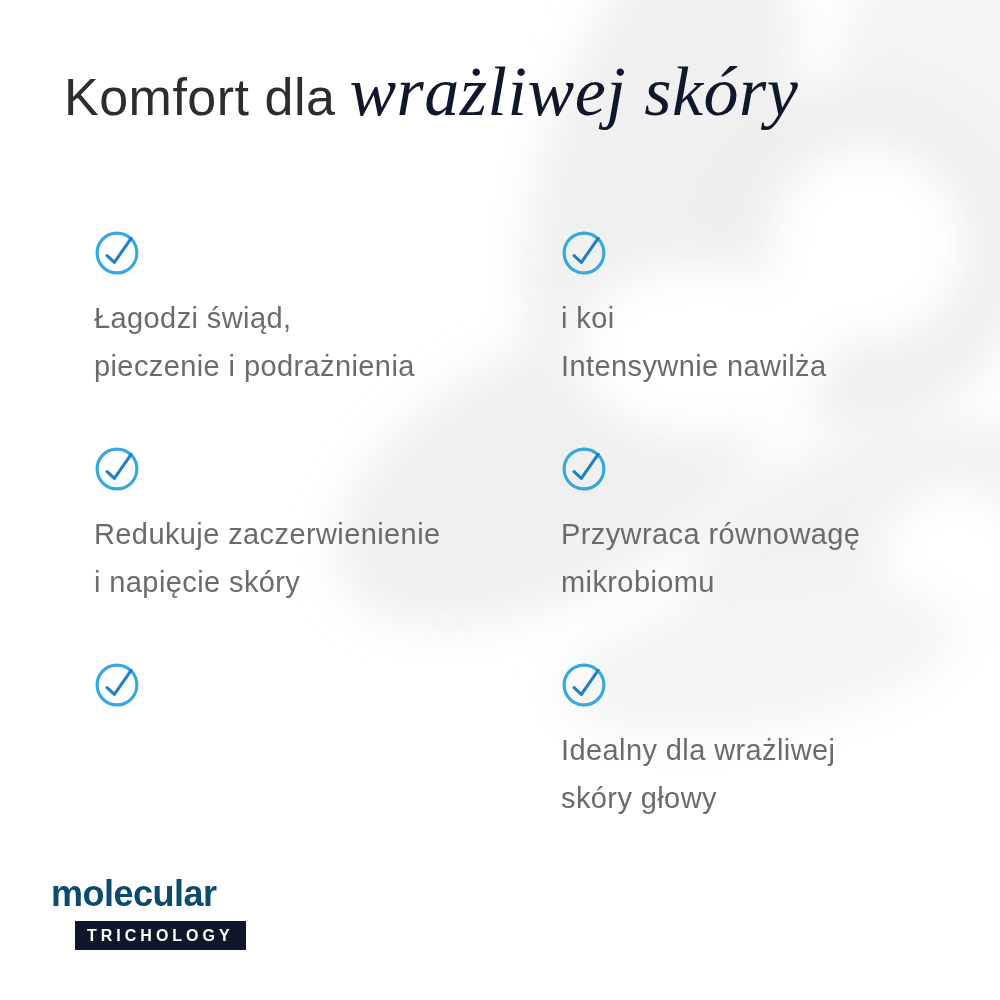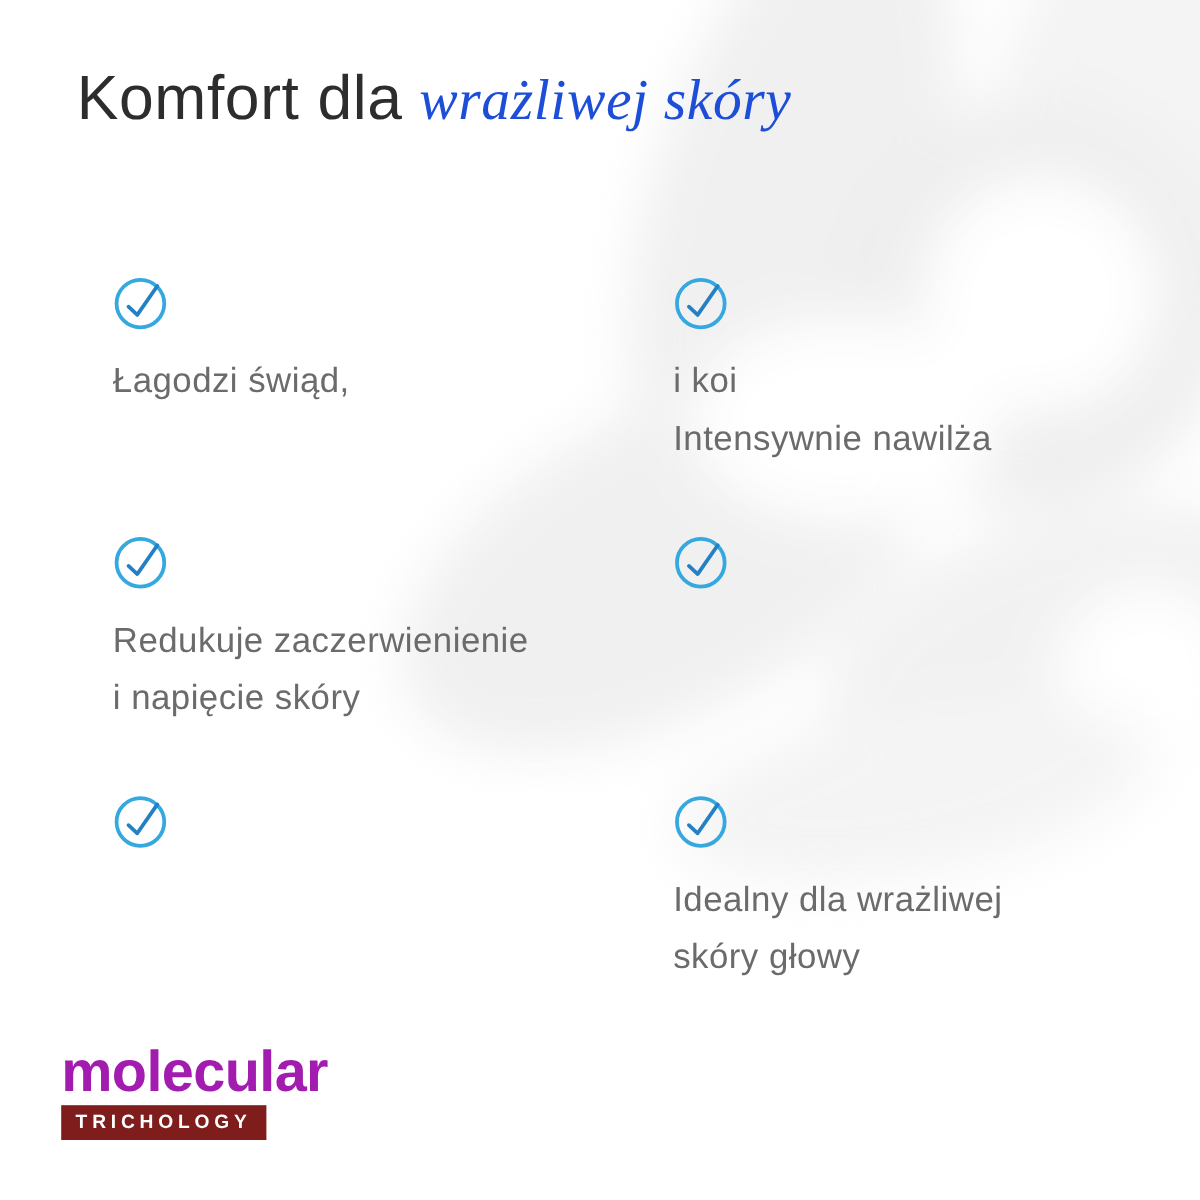--- a/index.html
+++ b/index.html
@@ -36,23 +36,23 @@
   .t-sans {
     font-family: "Liberation Sans", sans-serif;
     font-size: 52px;
     font-weight: 500;
     color: #2d2d2d;
     letter-spacing: 0.5px;
   }
   .t-serif {
     font-family: "Liberation Serif", "DejaVu Serif", serif;
     font-style: italic;
-    font-size: 48px;
+    font-size: 70px;
     font-weight: 400;
-    color: #1d4ed8;
+    color: #0f172a;
     margin-left: 14px;
     letter-spacing: 0.5px;
   }
   
   .benefits-grid {
     position: absolute;
     left: 65px;
     top: 230px;
     width: 900px;
     z-index: 2;
@@ -81,36 +81,37 @@
   }
   .bl { display: block; }
   
   .logo {
     position: absolute;
     left: 51px;
     top: 872px;
     z-index: 2;
   }
   .logo-word {
-    font-size: 48px;
+    font-size: 36px;
     font-weight: bold;
-    color: #a21caf;
+    color: #0c4a6e;
     letter-spacing: -0.5px;
     line-height: 44px;
   }
   .logo-badge {
     display: inline-block;
     margin-top: 5px;
-    background: #7f1d1d;
+    background: #0f172a;
     color: #ffffff;
     font-size: 16px;
     font-weight: bold;
     letter-spacing: 4px;
     padding: 6px 12px 5px 12px;
     line-height: 18px;
+    margin-left: 24px;
   }
 </style>
 </head>
 <body>
 
 <div class="canvas">
 
   <div class="bg-art">
     <svg width="1000" height="1000" viewBox="0 0 1000 1000" xmlns="http://www.w3.org/2000/svg">
       <defs>
@@ -138,20 +139,21 @@
 
     <div class="benefit">
       <span class="check">
         <svg width="46" height="46" viewBox="0 0 44 44">
             <circle cx="22" cy="22" r="19" fill="none" stroke="#35a8e0" stroke-width="3"></circle>
             <path d="M12.5 24.5 L19.5 31 L35.5 8" fill="none" stroke="#2380c4" stroke-width="3" stroke-linecap="round" stroke-linejoin="round"></path>
           </svg>
       </span>
       <div class="benefit-text">
         <span class="bl">Łagodzi świąd,</span>
+        <span class="bl">pieczenie i podrażnienia</span>
       </div>
     </div>
 
     <div class="benefit">
       <span class="check">
         <svg width="46" height="46" viewBox="0 0 44 44">
             <circle cx="22" cy="22" r="19" fill="none" stroke="#35a8e0" stroke-width="3"></circle>
             <path d="M12.5 24.5 L19.5 31 L35.5 8" fill="none" stroke="#2380c4" stroke-width="3" stroke-linecap="round" stroke-linejoin="round"></path>
           </svg>
       </span>
@@ -174,20 +176,24 @@
       </div>
     </div>
 
     <div class="benefit">
       <span class="check">
         <svg width="46" height="46" viewBox="0 0 44 44">
             <circle cx="22" cy="22" r="19" fill="none" stroke="#35a8e0" stroke-width="3"></circle>
             <path d="M12.5 24.5 L19.5 31 L35.5 8" fill="none" stroke="#2380c4" stroke-width="3" stroke-linecap="round" stroke-linejoin="round"></path>
           </svg>
       </span>
+      <div class="benefit-text">
+        <span class="bl">Przywraca równowagę</span>
+        <span class="bl">mikrobiomu</span>
+      </div>
     </div>
 
     <div class="benefit">
       <span class="check">
         <svg width="46" height="46" viewBox="0 0 44 44">
             <circle cx="22" cy="22" r="19" fill="none" stroke="#35a8e0" stroke-width="3"></circle>
             <path d="M12.5 24.5 L19.5 31 L35.5 8" fill="none" stroke="#2380c4" stroke-width="3" stroke-linecap="round" stroke-linejoin="round"></path>
           </svg>
       </span>
     </div>

